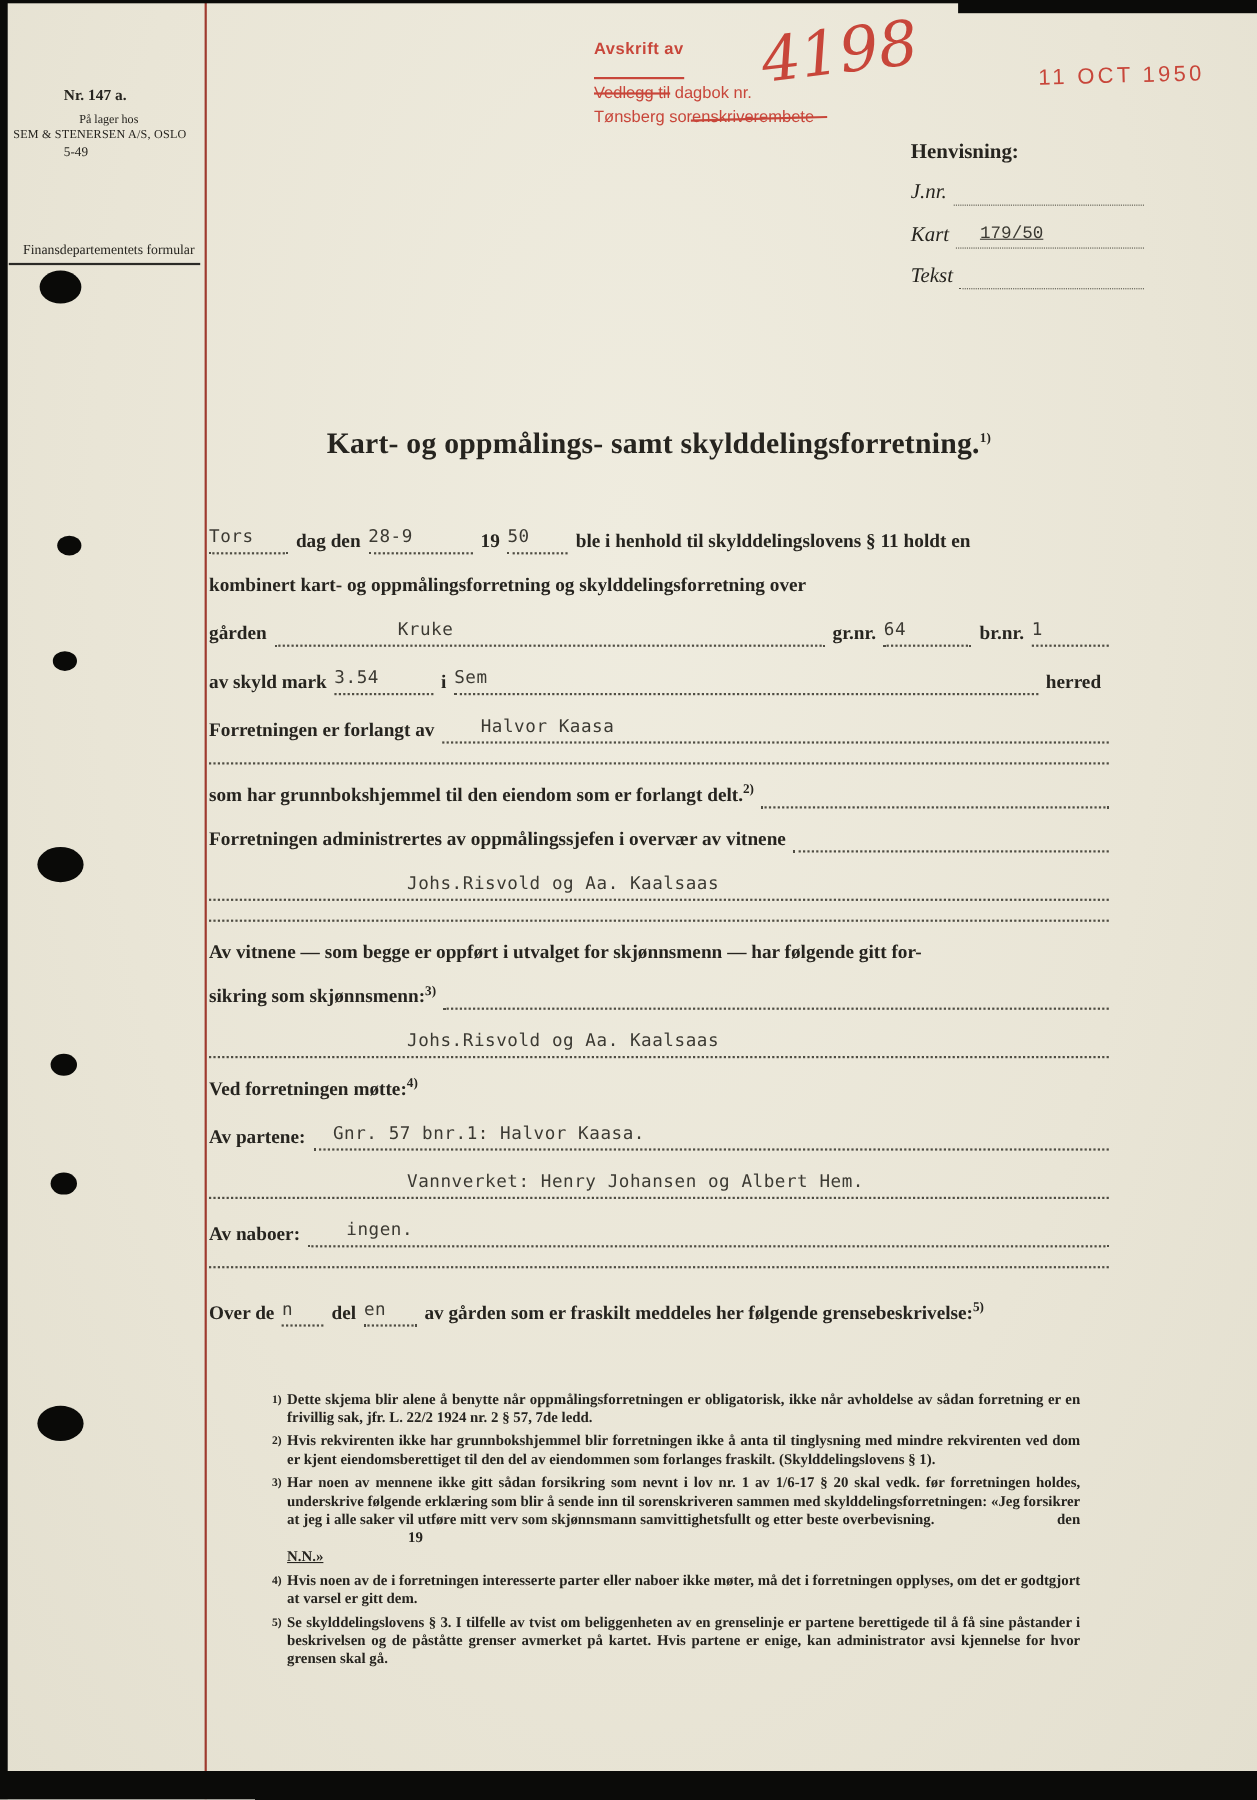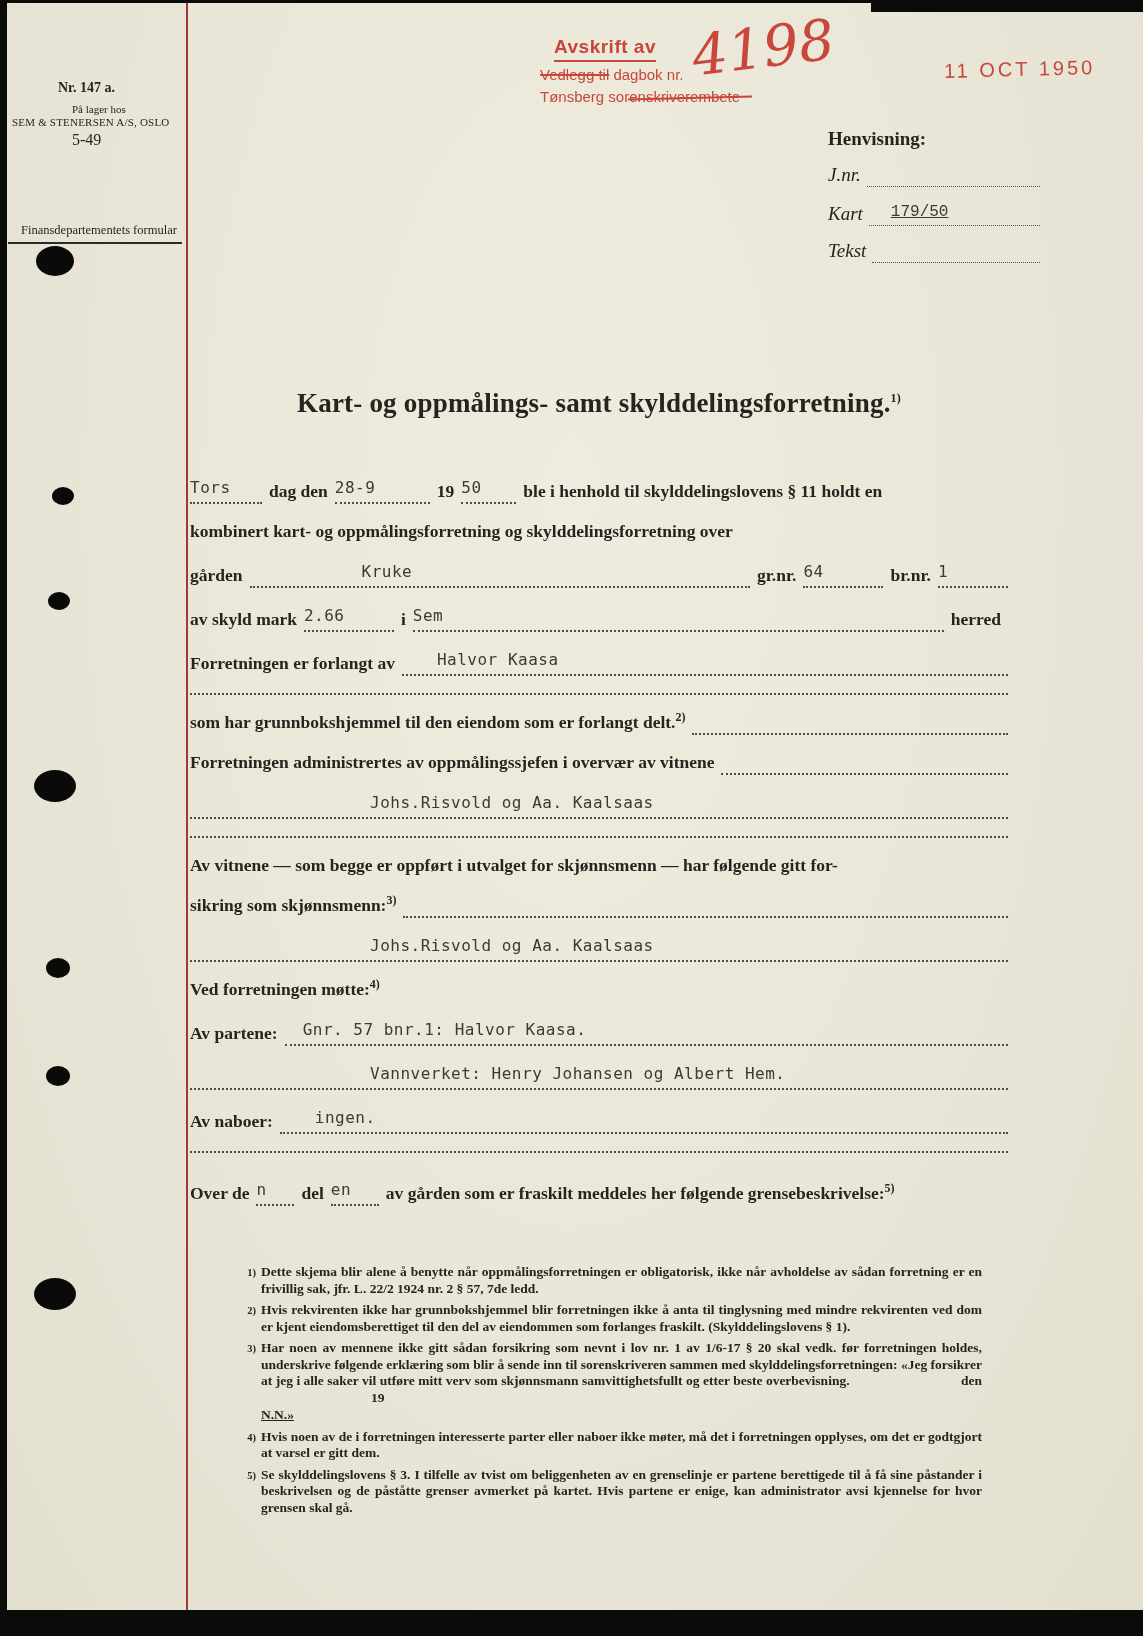--- a/index.html
+++ b/index.html
@@ -18,27 +18,27 @@
   .edge-bottom { left:0; bottom:0; right:0; height:26px; }
   .red-rule { position:absolute; left:186px; top:0; width:2px; height:100%; background:#9e3a2f; z-index:2; }
 
   .hole { position:absolute; background:#0a0a08; border-radius:50%; z-index:3; }
 
   
   .margin-col { position:absolute; left:8px; top:80px; width:174px; z-index:2; }
   .m-formno { font-weight:bold; font-size:14px; margin-left:50px; }
   .m-stock1 { margin-left:64px; font-size:11px; margin-top:7px; }
   .m-stock2 { font-size:11px; margin-left:4px; letter-spacing:0.2px; margin-top:1px; white-space:nowrap; }
-  .m-code { margin-left:64px; font-size:16px; margin-top:3px; }
+  .m-code { margin-left:50px; font-size:12px; margin-top:3px; }
   .m-dept { margin-top:74px; font-size:12.5px; margin-left:13px; white-space:nowrap; }
   .m-rule { border-top:2px solid #2b2a26; margin-top:4px; width:174px; }
 
   
   .stamp { position:absolute; left:540px; top:36px; width:560px; color:#c8463a; font-family:"Liberation Sans", sans-serif; z-index:4; }
-  .s-line1 { display:inline-block; font-size:19px; font-weight:bold; letter-spacing:0.5px; border-bottom:2px solid #c8463a; padding-bottom:2px; margin-left:14px; }
+  .s-line1 { display:inline-block; font-size:15px; font-weight:bold; letter-spacing:0.5px; border-bottom:2px solid #c8463a; padding-bottom:17px; }
   .s-line2 { font-size:15px; margin-top:4px; }
   .s-struck { text-decoration:line-through; text-decoration-thickness:2px; }
   .s-number { position:absolute; left:152px; top:-16px; font-family:"DejaVu Serif", serif; font-style:italic; font-size:56px; line-height:1; transform:rotate(-7deg); color:#c8463a; }
   .s-date { position:absolute; left:404px; top:22px; font-size:20px; letter-spacing:3px; transform:rotate(-1.5deg); white-space:nowrap; }
   .s-office { position:relative; display:inline-block; font-size:15px; margin-top:5px; }
   .s-office::after { content:""; position:absolute; left:44%; right:-12px; top:52%; height:2px; background:#c8463a; transform:rotate(-1.5deg); }
 
   
   .ref { position:absolute; left:828px; top:128px; width:212px; z-index:2; }
   .ref-heading { font-weight:bold; font-size:19px; }
@@ -145,21 +145,21 @@
       <span class="printed">gården</span>
       <span class="fill grow ind-112">Kruke</span>
       <span class="printed">gr.nr.</span>
       <span class="fill w80 ta-c">64</span>
       <span class="printed">br.nr.</span>
       <span class="fill w70 ta-c">1</span>
     </div>
 
     <div class="bline">
       <span class="printed">av skyld mark</span>
-      <span class="fill w90 ta-c">2.66</span>
+      <span class="fill w90 ta-c">3.54</span>
       <span class="printed">i</span>
       <span class="fill grow ta-c">Sem</span>
       <span class="printed">herred</span>
     </div>
 
     <div class="bline">
       <span class="printed">Forretningen er forlangt av</span>
       <span class="fill grow ind-35">Halvor Kaasa</span>
     </div>
 

